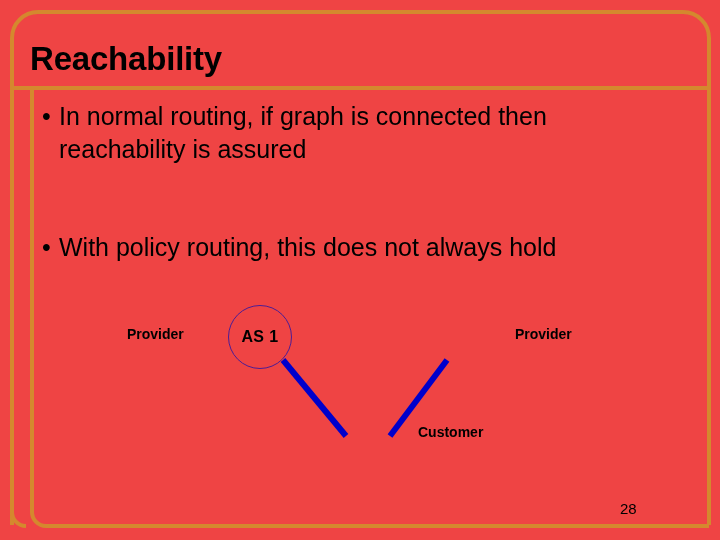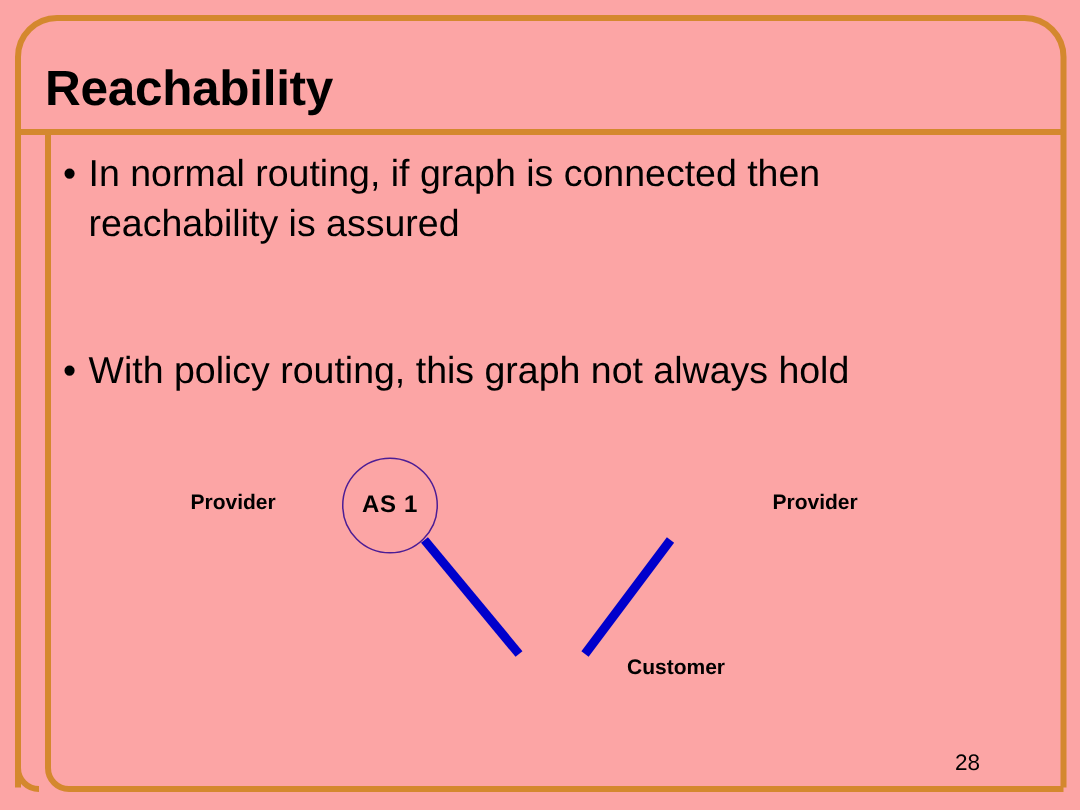--- a/index.html
+++ b/index.html
@@ -11,21 +11,21 @@
     width: 720px;
     height: 540px;
     font-family: "Liberation Sans", sans-serif;
     color: #000000;
     overflow: hidden;
   }
   #slide {
     position: relative;
     width: 720px;
     height: 540px;
-    background: #fca5a5;
+    background: #ef4444;
   }
 
   
   #frame-svg {
     position: absolute;
     left: 0;
     top: 0;
     width: 720px;
     height: 540px;
     pointer-events: none;
@@ -113,29 +113,29 @@
     font-size: 14px;
     font-weight: bold;
     white-space: nowrap;
     font-family: "Liberation Sans", sans-serif;
   }
   #node-as1 { left: 228px; top: 305px; }
   #node-as2 { left: 336px; top: 426px; }
   #node-as3 { left: 438px; top: 305px; }
   #label-provider-left  { left: 127px; top: 326px; }
   #label-provider-right { left: 515px; top: 326px; }
-  #label-customer       { left: 418px; top: 436px; }
+  #label-customer       { left: 418px; top: 424px; }
 
   
   #page-number {
     position: absolute;
     left: 620px;
     top: 500px;
     width: 50px;
-    text-align: center;
+    text-align: left;
     font-size: 15px;
     font-family: "Liberation Sans", sans-serif;
     color: #000000;
   }
 </style>
 </head>
 <body>
 
 <div id="slide">
 
@@ -152,21 +152,21 @@
 
   <div id="title">Reachability</div>
 
   <div id="body">
     <div id="bullet-1" class="bullet-row">
       <span class="dot">•</span>
       <span class="bullet-text">In normal routing, if graph is connected then reachability is assured</span>
     </div>
     <div id="bullet-2" class="bullet-row">
       <span class="dot">•</span>
-      <span class="bullet-text">With policy routing, this graph not always hold</span>
+      <span class="bullet-text">With policy routing, this does not always hold</span>
     </div>
   </div>
 
   <div id="diagram">
 
     <svg id="edges" viewBox="0 0 720 540" xmlns="http://www.w3.org/2000/svg">
       <line x1="283" y1="360" x2="346" y2="436" stroke="#0000CC" stroke-width="6"></line>
       <line x1="447" y1="360" x2="390" y2="436" stroke="#0000CC" stroke-width="6"></line>
     </svg>
 

